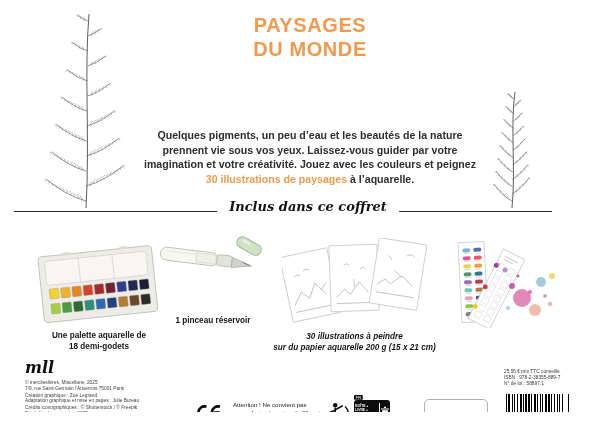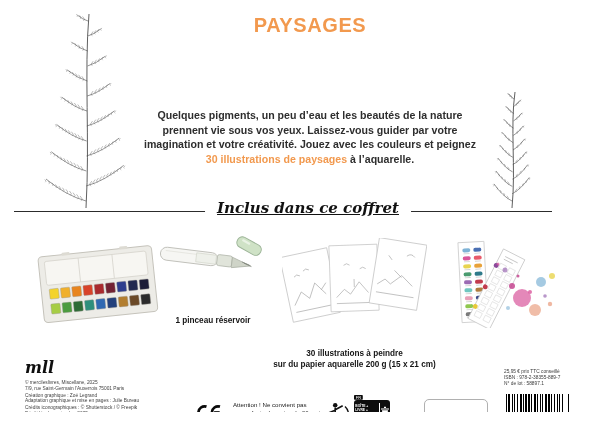--- a/index.html
+++ b/index.html
@@ -4,27 +4,27 @@
 <style>
   html,body{margin:0;padding:0;background:#fff;}
   .page{position:relative;width:600px;height:412px;background:#ffffff;overflow:hidden;
         font-family:"Liberation Sans",sans-serif;color:#1a1a1a;}
   .abs{position:absolute;}
   .script{font-family:"DejaVu Serif",serif;font-style:italic;font-weight:600;}
 
   .title{left:190px;top:13px;width:240px;text-align:center;
          font-weight:700;font-size:20px;line-height:24px;letter-spacing:.6px;color:var(--accent,#F2994E);}
   .subtitle{left:190px;top:66px;width:240px;text-align:center;font-size:14.5px;line-height:17.5px;color:#141414;}
-  .intro{left:140px;top:108px;width:340px;margin:0;text-align:center;
+  .intro{left:140px;top:128px;width:340px;margin:0;text-align:center;
          font-size:10.6px;line-height:14.6px;font-weight:700;color:#2e2e2e;}
   .intro .orange{color:var(--accent,#F2994E);}
 
   .divider{left:14px;top:211px;width:538px;border-top:1px solid #2c2c2c;height:0;}
   .divider-label{left:308px;top:199px;transform:translateX(-50%);background:#fff;
-                 padding:0 12px;font-size:15px;color:#111;white-space:nowrap;text-decoration:underline;}
+                 padding:0 12px;font-size:13px;color:#111;white-space:nowrap;}
 
   .group{position:absolute;}
   .group svg{display:block;}
   .caption{position:absolute;left:50%;transform:translateX(-50%);top:90px;width:190px;text-align:center;
            font-weight:700;font-size:8.2px;line-height:10.6px;color:#151515;}
 
   .logo{left:25px;top:358px;font-family:"DejaVu Serif",serif;font-style:italic;font-weight:700;
         font-size:16px;color:#0e0e0e;}
   .legal{left:25px;top:380px;width:260px;font-size:6px;line-height:7.8px;color:#3f3f3f;
          transform:scale(.8);transform-origin:left top;}
@@ -389,20 +389,21 @@
       <path d="M30.16 19.4268 l -1.3883333333333332 -1.9833333333333334" fill="none" stroke="#555" stroke-width="0.45" opacity="0.9"></path>
       <path d="M30.16 19.4268 l -0.8925000000000001 1.19" fill="none" stroke="#555" stroke-width="0.4" opacity="0.8"></path>
       <path d="M28.32 17.8536 l -1.1106666666666667 -1.5866666666666667" fill="none" stroke="#555" stroke-width="0.45" opacity="0.9"></path>
       <path d="M28.32 17.8536 l -0.714 0.952" fill="none" stroke="#555" stroke-width="0.4" opacity="0.8"></path>
       <path d="M26.48 16.2804 l -0.833 -1.19" fill="none" stroke="#555" stroke-width="0.45" opacity="0.9"></path>
       <path d="M26.48 16.2804 l -0.5355 0.714" fill="none" stroke="#555" stroke-width="0.4" opacity="0.8"></path>
     </svg>
 
   <div class="abs title">
     <div>PAYSAGES</div>
+    <div>DU MONDE</div>
   </div>
 
   <div class="abs subtitle script">
   </div>
 
   <p class="abs intro"><span>Quelques pigments, un peu d’eau et les beautés de la nature prennent vie sous vos yeux. Laissez-vous guider par votre imagination et votre créativité. Jouez avec les couleurs et peignez </span><span class="orange">30 illustrations de paysages</span><span> à l’aquarelle.</span></p>
 
   <div class="abs divider"></div>
   <div class="abs divider-label script">Inclus dans ce coffret</div>
 
@@ -427,20 +428,24 @@
           <rect x="35.3" y="58" width="9.2" height="10" rx="1" fill="#4c9c40" stroke="#9a9890" stroke-width="0.4"></rect>
           <rect x="46.6" y="58" width="9.2" height="10" rx="1" fill="#2e6b36" stroke="#9a9890" stroke-width="0.4"></rect>
           <rect x="57.900000000000006" y="58" width="9.2" height="10" rx="1" fill="#2e8f7c" stroke="#9a9890" stroke-width="0.4"></rect>
           <rect x="69.2" y="58" width="9.2" height="10" rx="1" fill="#3069b2" stroke="#9a9890" stroke-width="0.4"></rect>
           <rect x="80.5" y="58" width="9.2" height="10" rx="1" fill="#23407b" stroke="#9a9890" stroke-width="0.4"></rect>
           <rect x="91.80000000000001" y="58" width="9.2" height="10" rx="1" fill="#b27e30" stroke="#9a9890" stroke-width="0.4"></rect>
           <rect x="103.10000000000001" y="58" width="9.2" height="10" rx="1" fill="#6b4a28" stroke="#9a9890" stroke-width="0.4"></rect>
           <rect x="114.4" y="58" width="9.2" height="10" rx="1" fill="#2b2b2b" stroke="#9a9890" stroke-width="0.4"></rect>
         </g>
       </svg>
+    <div class="caption">
+      <div>Une palette aquarelle de</div>
+      <div>18 demi-godets</div>
+    </div>
   </div>
 
   <div class="group" style="left:154px;top:226px;width:118px;height:115px;">
     <svg id="brushSvg" width="118" height="86" viewBox="0 0 118 86">
         <g transform="rotate(7 60 34)">
           <g transform="rotate(22 92 16)">
             <rect x="80" y="10" width="26" height="11" rx="5" fill="#cfe2c6" stroke="#9cb497" stroke-width="0.9"></rect>
             <rect x="84" y="12.2" width="9" height="2.2" rx="1" fill="#e9f2e4"></rect>
           </g>
           <rect x="6" y="27" width="58" height="13" rx="6.5" fill="#f6f6f3" stroke="#bdbdb7" stroke-width="0.9"></rect>
@@ -464,21 +469,21 @@
         </g>
         <g transform="translate(48 7) rotate(-2 24 33)">
           <rect x="0" y="0" width="48" height="66" fill="#fff" stroke="#c6c6c6" stroke-width="0.8"></rect>
           <path d="M6 52 l8 -8 6 5 9 -12 9 11 M6 58 h36 M14 20 q3 -3 6 0 M30 24 q3 -3 6 0 M24 34 v8" fill="none" stroke="#9f9f9f" stroke-width="0.6"></path>
         </g>
         <g transform="translate(92 3) rotate(9 24 33)">
           <rect x="0" y="0" width="48" height="66" fill="#fff" stroke="#c6c6c6" stroke-width="0.8"></rect>
           <path d="M5 46 l7 -6 6 4 10 -10 12 9 M5 54 h38 M12 16 l4 4 M30 14 q4 -4 8 0 M20 30 l8 6" fill="none" stroke="#9f9f9f" stroke-width="0.6"></path>
         </g>
       </svg>
-    <div class="caption" style="top:111px;">
+    <div class="caption" style="top:94px;font-style:italic;">
       <div>30 illustrations à peindre</div>
       <div>sur du papier aquarelle 200 g (15 x 21 cm)</div>
     </div>
   </div>
 
   <div class="group" style="left:448px;top:238px;width:112px;height:118px;">
     <svg id="nuancierSvg" width="112" height="90" viewBox="0 0 112 90">
         <g transform="translate(12 4) rotate(-3 13 40)">
           <rect x="0" y="0" width="26" height="80" fill="#fff" stroke="#c9c9c9" stroke-width="0.8"></rect>
           <rect x="4" y="6" width="8" height="4" rx="2" fill="#7fb3d6"></rect>

